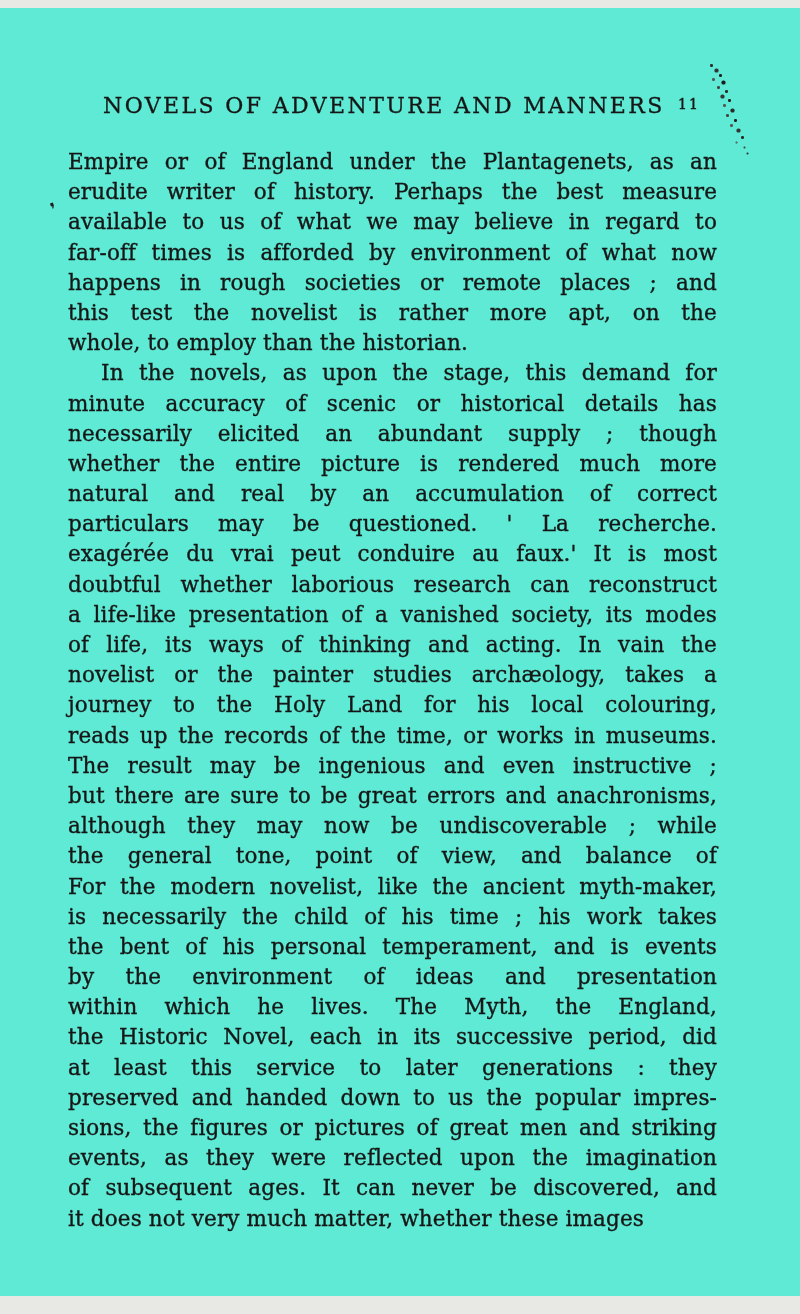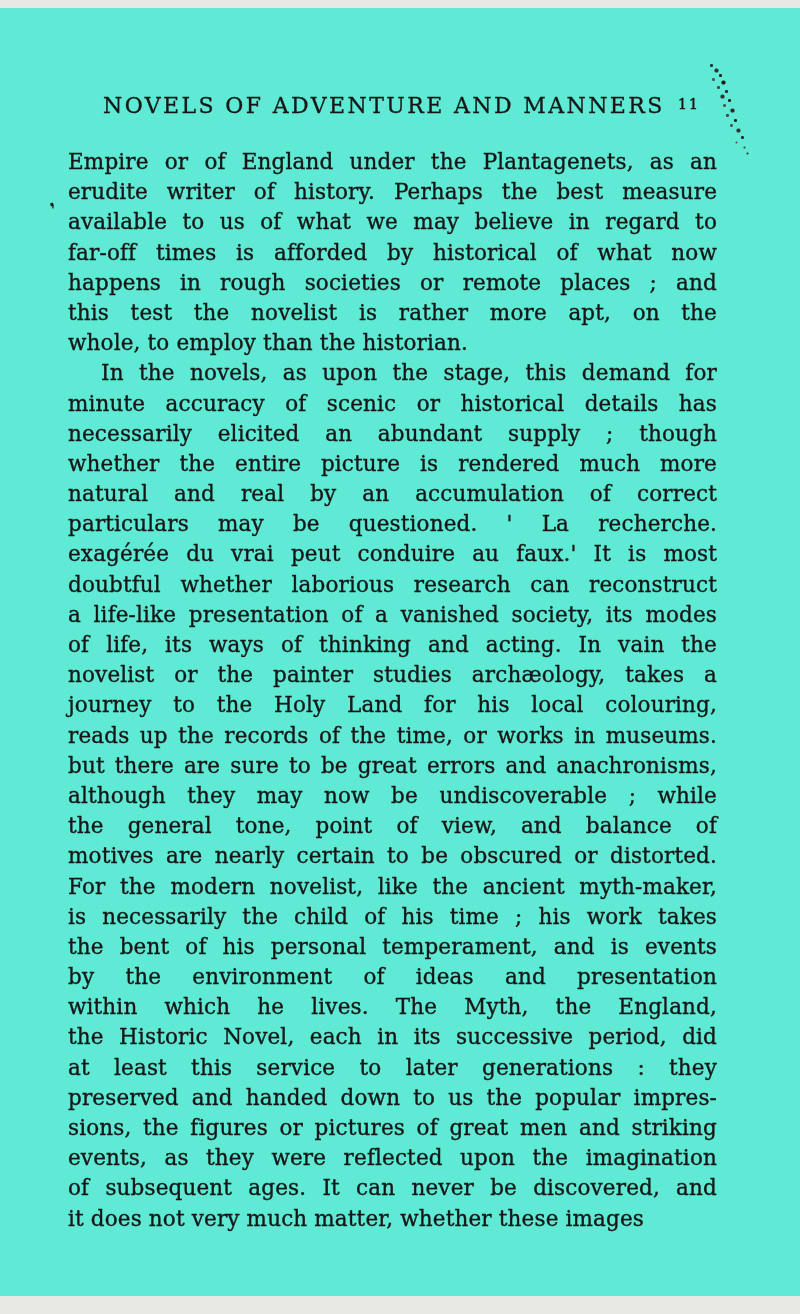--- a/index.html
+++ b/index.html
@@ -91,41 +91,41 @@
   <div class="running-title">NOVELS OF ADVENTURE AND MANNERS</div>
   <div class="folio">11</div>
 
   <div class="smudge"></div>
   <div class="margin-mark">❜</div>
 
   <div class="body-text">
     <div class="line">Empire or of England under the Plantagenets, as an</div>
     <div class="line">erudite writer of history.  Perhaps the best measure</div>
     <div class="line">available to us of what we may believe in regard to</div>
-    <div class="line">far-off times is afforded by historical of what now</div>
+    <div class="line">far-off times is afforded by environment of what now</div>
     <div class="line">happens in rough societies or remote places ;  and</div>
     <div class="line">this test the novelist is rather more apt, on the</div>
     <div class="line flush">whole, to employ than the historian.</div>
     <div class="line indent">In the novels, as upon the stage, this demand for</div>
     <div class="line">minute accuracy of scenic or historical details has</div>
     <div class="line">necessarily elicited an abundant supply ;  though</div>
     <div class="line">whether the entire picture is rendered much more</div>
     <div class="line">natural and real by an accumulation of correct</div>
     <div class="line">particulars may be questioned.  ' La recherche.</div>
     <div class="line">exagérée du vrai peut conduire au faux.'  It is most</div>
     <div class="line">doubtful whether laborious research can reconstruct</div>
     <div class="line">a life-like presentation of a vanished society, its modes</div>
     <div class="line">of life, its ways of thinking and acting.  In vain the</div>
     <div class="line">novelist or the painter studies archæology, takes a</div>
     <div class="line">journey to the Holy Land for his local colouring,</div>
     <div class="line">reads up the records of the time, or works in museums.</div>
+    <div class="line">The result may be ingenious and even instructive ;</div>
     <div class="line">but there are sure to be great errors and anachronisms,</div>
     <div class="line">although they may now be undiscoverable ;  while</div>
     <div class="line">the general tone, point of view, and balance of</div>
-    <div class="line">motives are nearly certain to be obscured or distorted.</div>
     <div class="line">For the modern novelist, like the ancient myth-maker,</div>
     <div class="line">is necessarily the child of his time ;  his work takes</div>
     <div class="line">the bent of his personal temperament, and is events</div>
     <div class="line">by the environment of ideas and presentation</div>
     <div class="line">within which he lives.  The Myth, the England,</div>
     <div class="line">the Historic Novel, each in its successive period, did</div>
     <div class="line">at least this service to later generations :  they</div>
     <div class="line">preserved and handed down to us the popular impres-</div>
     <div class="line">sions, the figures or pictures of great men and striking</div>
     <div class="line">events, as they were reflected upon the imagination</div>

